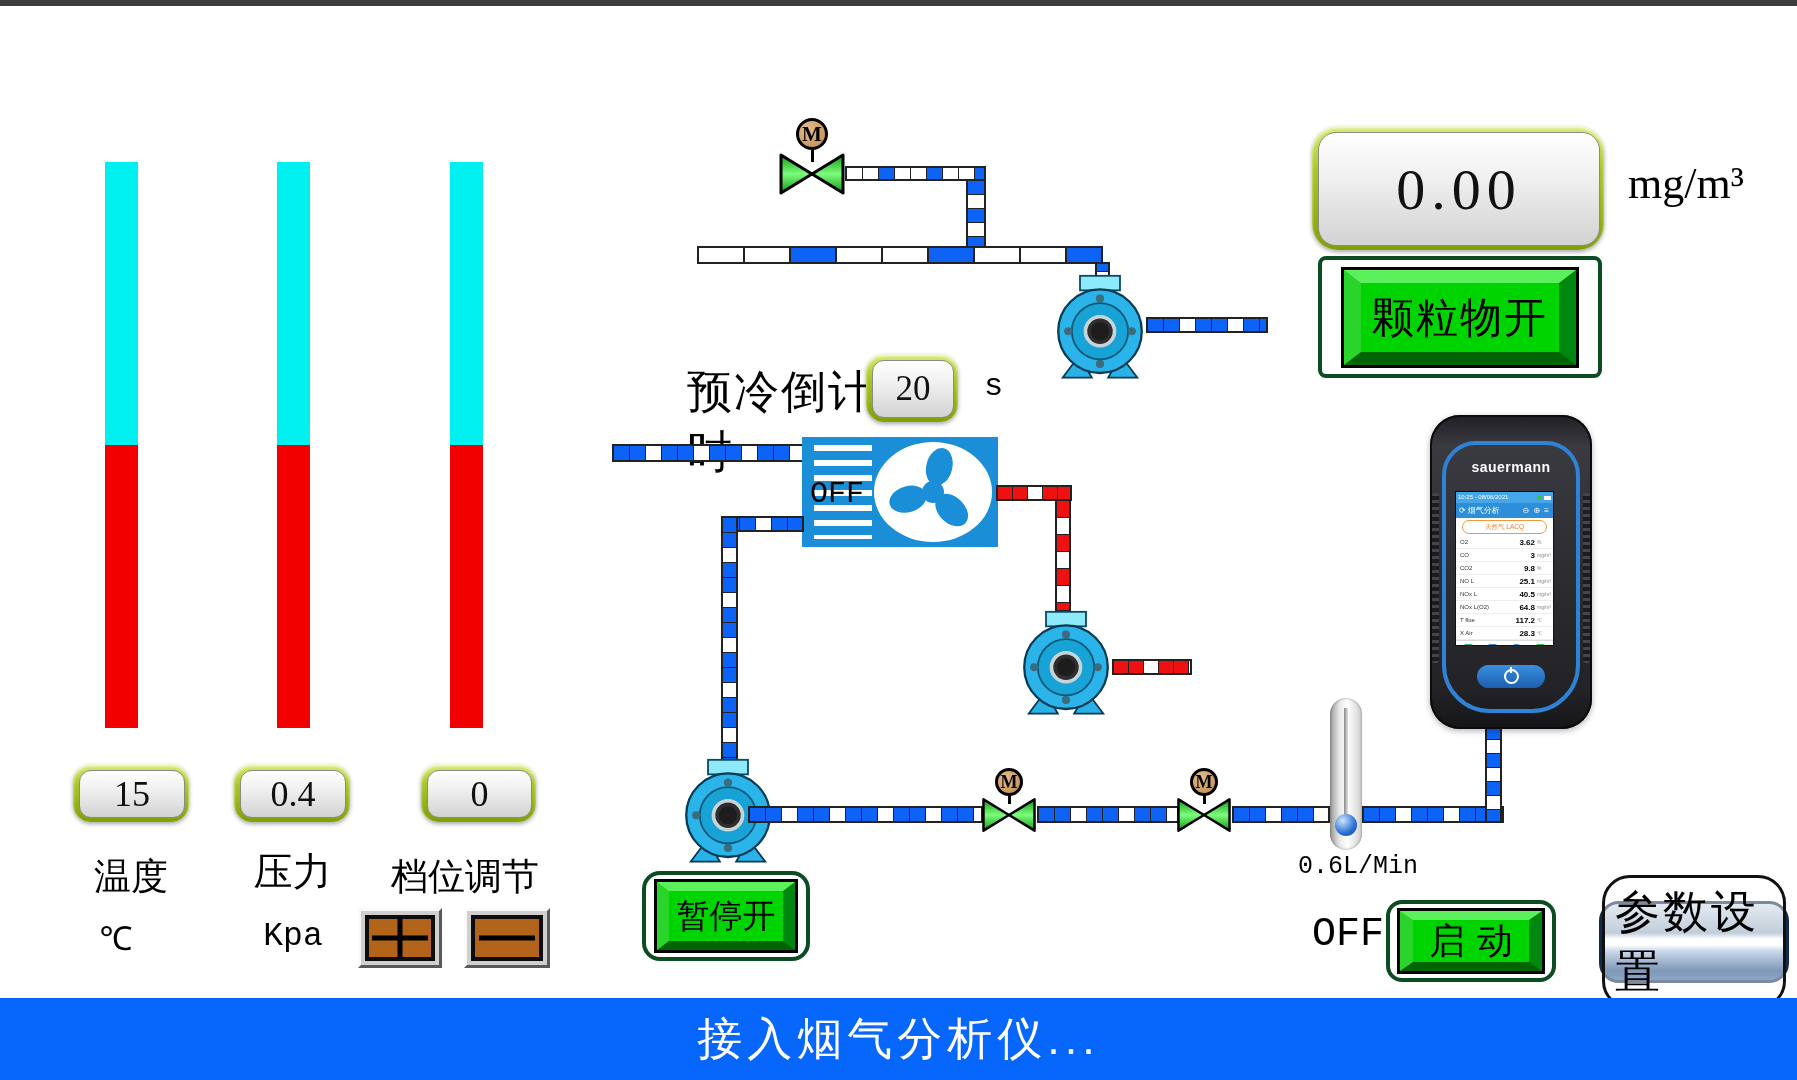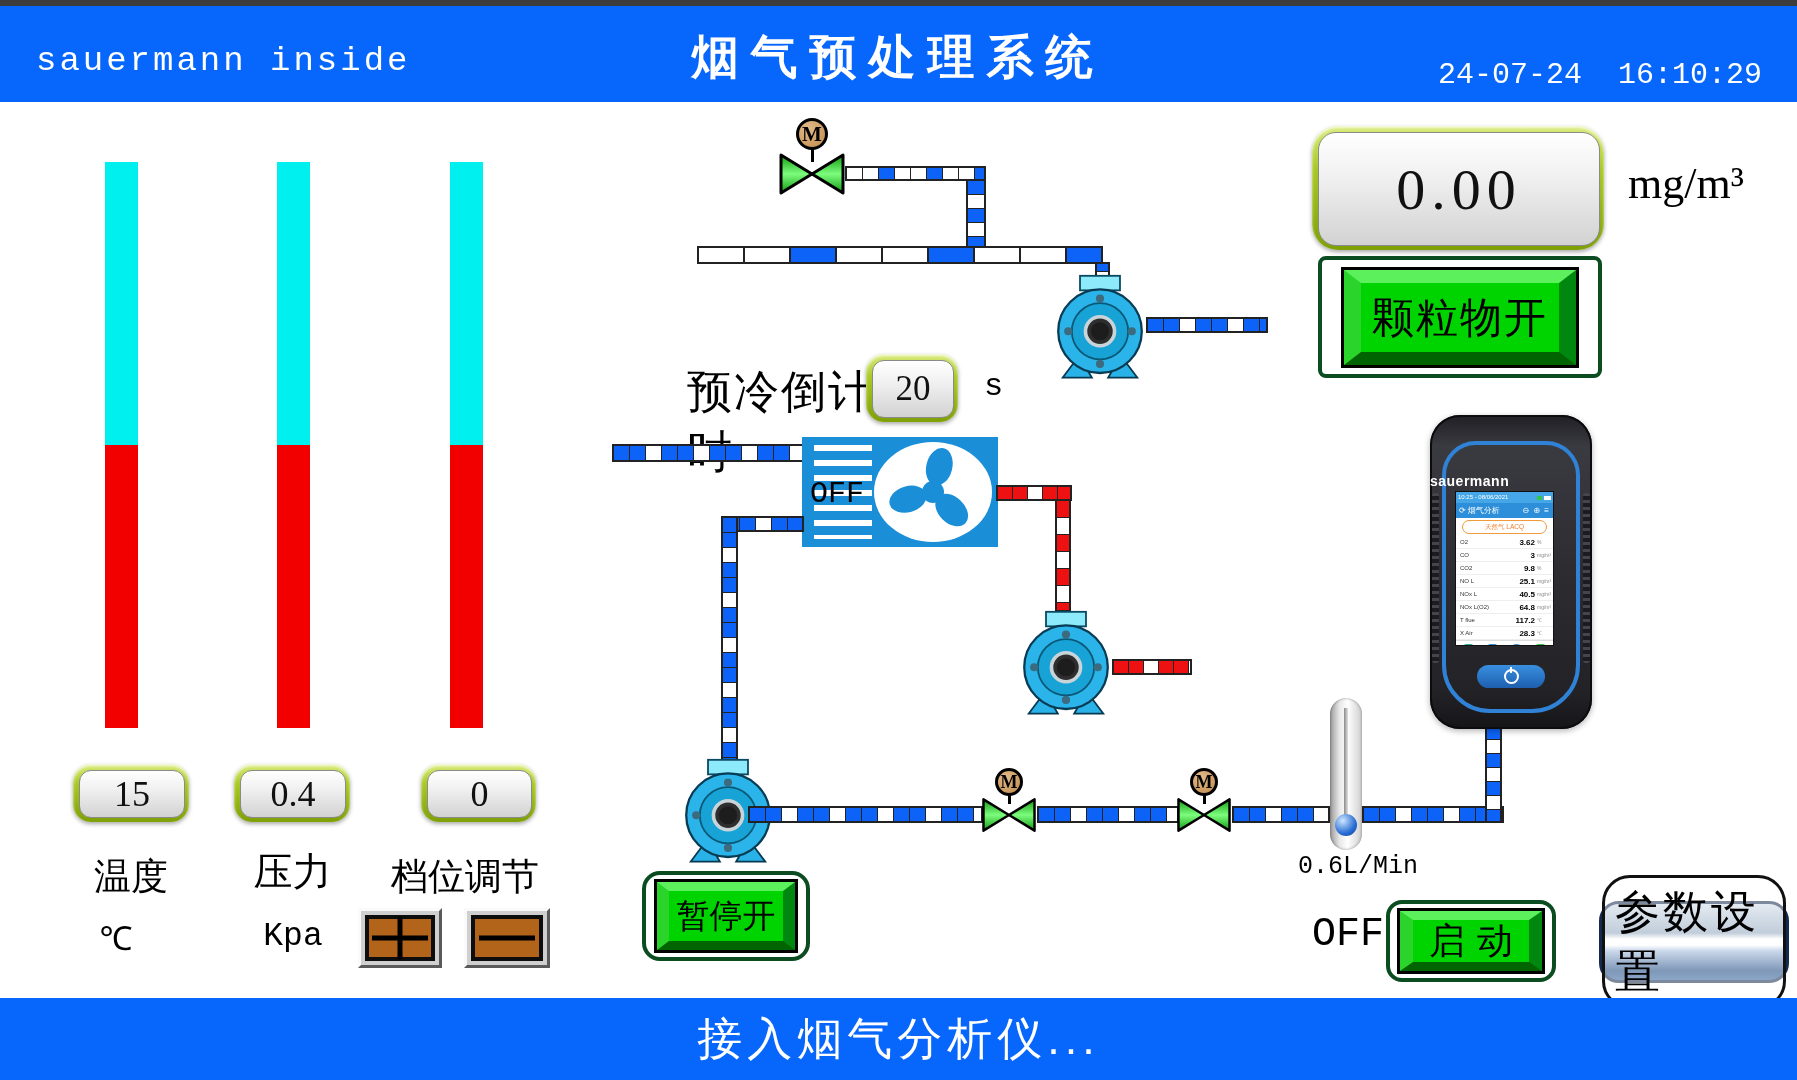--- a/index.html
+++ b/index.html
@@ -86,21 +86,21 @@
             padding:4px 10px;font-size:45px;letter-spacing:3px;color:#000;}
 
   
   .device{left:1430px;top:415px;width:162px;height:314px;border-radius:30px;
           background:linear-gradient(180deg,#1f1f24 0%,#3a3a41 10%,#2c2c31 50%,#232327 88%,#151518 100%);
           box-shadow:inset 0 0 0 2px #0c0c0e,0 2px 6px rgba(0,0,0,.3);}
   .ribs{position:absolute;top:78px;width:7px;height:170px;border-radius:3px;
         background:repeating-linear-gradient(180deg,#45454d 0 3px,#1c1c20 3px 7px);}
   .bluering{position:absolute;left:12px;right:12px;top:26px;bottom:16px;
             border:4px solid #2f82d6;border-radius:34px 34px 48px 48px;}
-  .devbrand{position:absolute;left:0;top:58px;width:100%;text-align:left;color:#fff;
+  .devbrand{position:absolute;left:0;top:44px;width:100%;text-align:center;color:#fff;
             font-weight:bold;font-size:14px;letter-spacing:.5px;}
   .devscreen{position:absolute;left:25px;top:76px;width:97px;height:153px;background:#fff;
              border:1px solid #111;overflow:hidden;font-family:"Liberation Sans",sans-serif;}
   .scr-status{height:11px;background:#45a7e8;color:#fff;font-size:6px;line-height:11px;
               display:flex;padding:0 2px;}
   .scr-nav{height:15px;background:#2d8fd9;color:#fff;font-size:8px;line-height:15px;
            display:flex;padding:0 3px;}
   .fuelpill{margin:2px 6px;height:12px;line-height:11px;border:1px solid #ef9a3c;border-radius:8px;
             color:#ef7d26;font-size:6.5px;text-align:center;}
   .srow{display:flex;align-items:center;height:12px;padding:0 4px;border-bottom:.5px solid #eee;}
@@ -139,25 +139,20 @@
         <circle cx="20" cy="63" r="4.5" fill="#3c6b80"></circle>
         <circle cx="90" cy="63" r="4.5" fill="#3c6b80"></circle>
         <circle cx="55" cy="99" r="4.5" fill="#3c6b80"></circle>
         <circle cx="55" cy="63" r="16" fill="#2e2e2e" stroke="#c9d4d9" stroke-width="4"></circle>
         <circle cx="55" cy="63" r="10" fill="#1d1d1d"></circle>
       </symbol>
     </defs>
   </svg>
 
   <div class="abs topstrip"></div>
-  <div class="abs hdr">
-    <div class="abs brand">sauermann inside</div>
-    <div class="abs title">烟气预处理系统</div>
-    <div class="abs dtime">24-07-24  16:10:29</div>
-  </div>
 
   <div class="abs vbar" style="left:105px"></div>
   <div class="abs vbar" style="left:277px"></div>
   <div class="abs vbar" style="left:450px"></div>
 
   <div class="abs lcd" style="left:73px;top:764px;width:116px;height:58px">
     <div class="lcd-in" style="font-size:36px">15</div>
   </div>
   <div class="abs lcd" style="left:234px;top:764px;width:116px;height:58px">
     <div class="lcd-in" style="font-size:36px">0.4</div>

